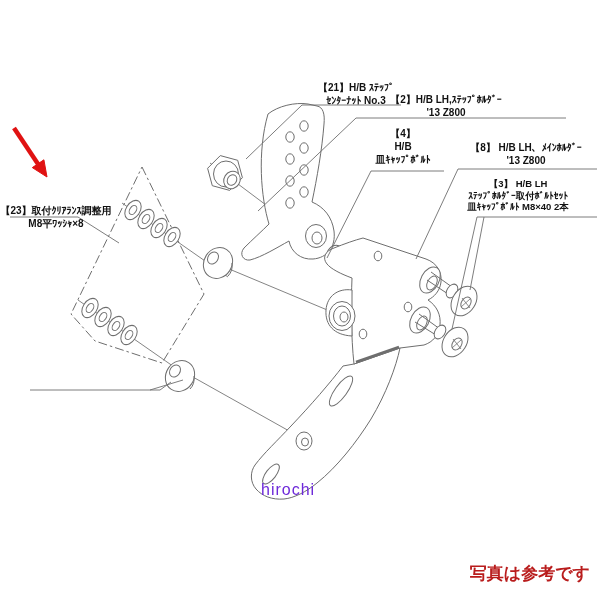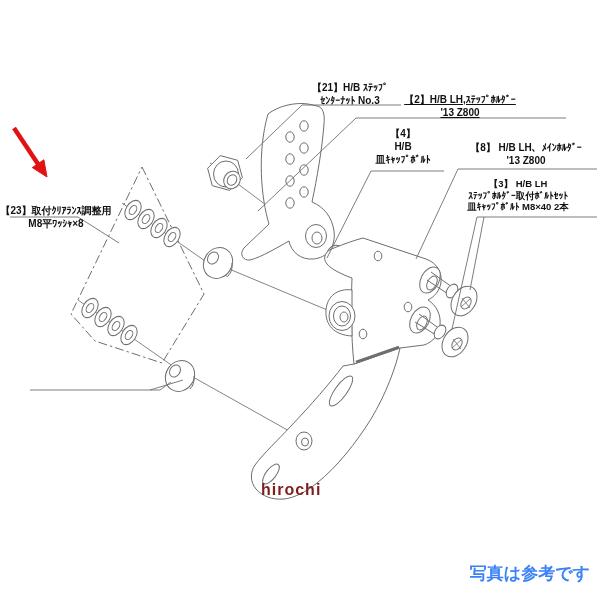--- a/index.html
+++ b/index.html
@@ -7,25 +7,25 @@
     position:relative;width:600px;height:600px;background:#ffffff;overflow:hidden;
     font-family:"Liberation Sans","DejaVu Sans",sans-serif;
   }
   #artwork{position:absolute;left:0;top:0;}
   .lbl{
     position:absolute;text-align:center;color:#111111;
     font-size:10px;font-weight:bold;line-height:13px;white-space:nowrap;
   }
   .lbl.small{font-size:9.5px;line-height:11.5px;}
   .watermark{
-    position:absolute;color:#7f1d1d;font-size:16px;font-weight:bold;
+    position:absolute;color:#6d28d9;font-size:16px;font-weight:normal;
     letter-spacing:1px;white-space:nowrap;
   }
   .footer-note{
-    position:absolute;color:#3b82f6;font-size:17px;font-weight:bold;
+    position:absolute;color:#b91c1c;font-size:17px;font-weight:bold;
     text-align:right;white-space:nowrap;
   }
 </style>
 </head>
 <body>
 
 <div id="stage">
 
   <svg id="artwork" width="600" height="600" viewBox="0 0 600 600">
 
@@ -246,26 +246,26 @@
       <line x1="14" y1="128" x2="38" y2="164" stroke="#e01212" stroke-width="4.5"></line>
       <polygon points="47,177 43.9,159.8 32.3,167.6" fill="#e01212" stroke="#e01212"></polygon>
     </g>
   </svg>
 
   <div class="lbl" style="left:0;top:184px;width:112px;margin-top:20px;">
     <div>【23】取付ｸﾘｱﾗﾝｽ調整用</div>
     <div>M8平ﾜｯｼｬ×8</div>
   </div>
 
-  <div class="lbl" style="left:294px;top:81px;width:112px;">
+  <div class="lbl" style="left:300px;top:81px;width:112px;">
     <div>【21】H/B ｽﾃｯﾌﾟ</div>
     <div>ｾﾝﾀｰﾅｯﾄ No.3</div>
   </div>
 
-  <div class="lbl" style="left:352px;top:93px;width:216px;text-decoration:underline;">
+  <div class="lbl" style="left:338px;top:93px;width:216px;">
     <div>【2】H/B LH,ｽﾃｯﾌﾟﾎﾙﾀﾞｰ</div>
     <div>'13 Z800</div>
   </div>
 
   <div class="lbl" style="left:362px;top:127px;width:82px;">
     <div>【4】</div>
     <div>H/B</div>
     <div>皿ｷｬｯﾌﾟﾎﾞﾙﾄ</div>
   </div>
 

